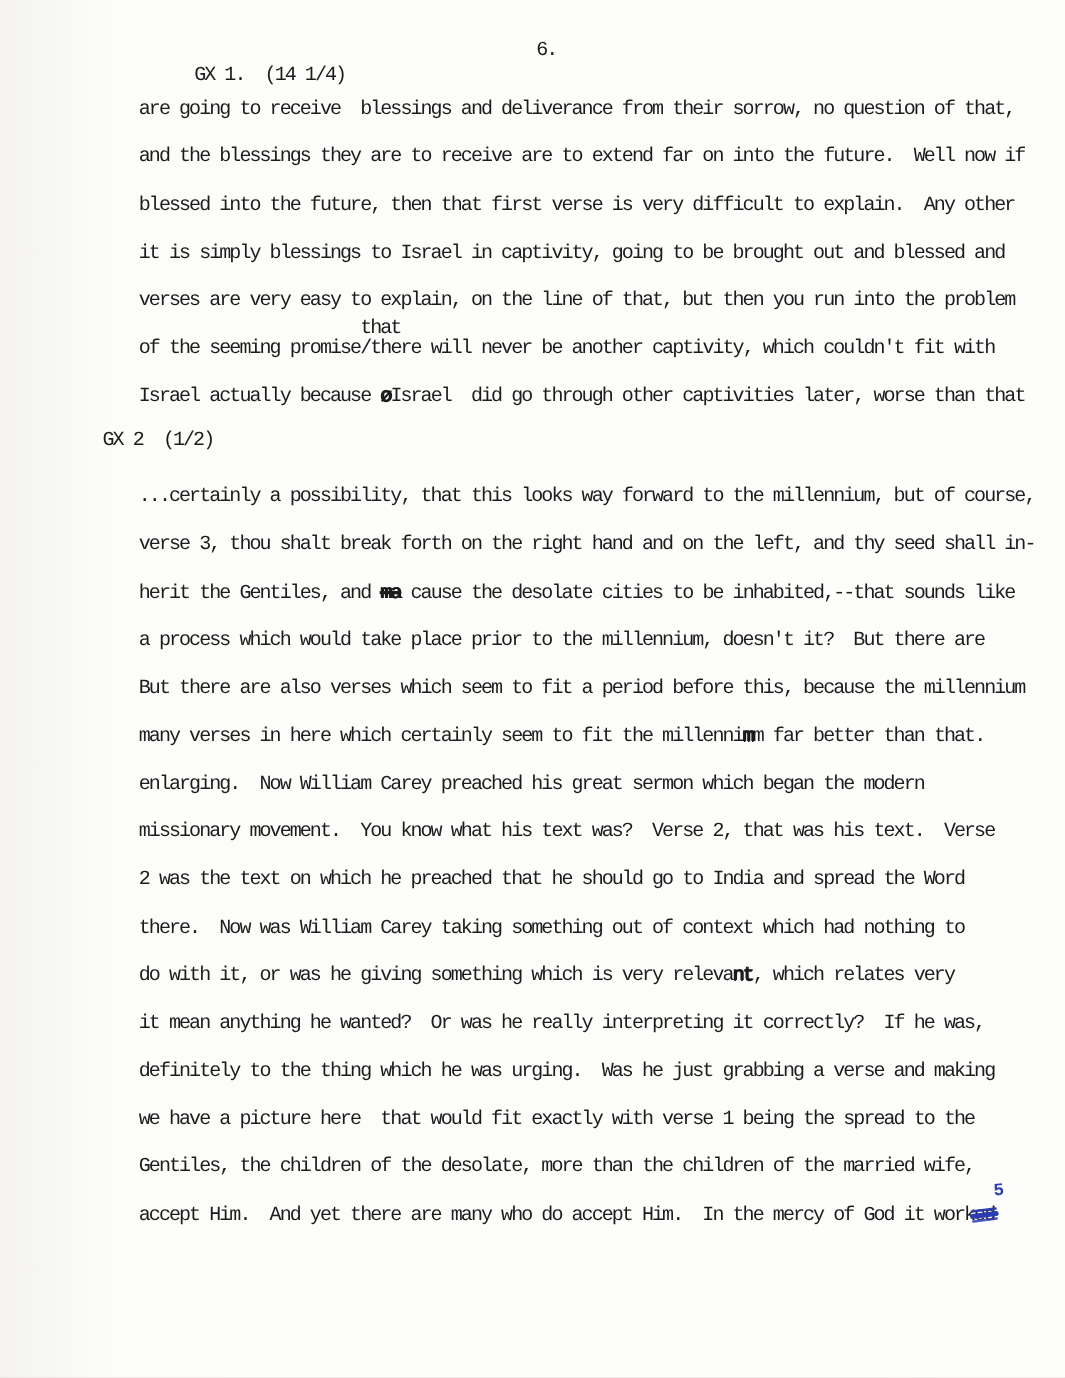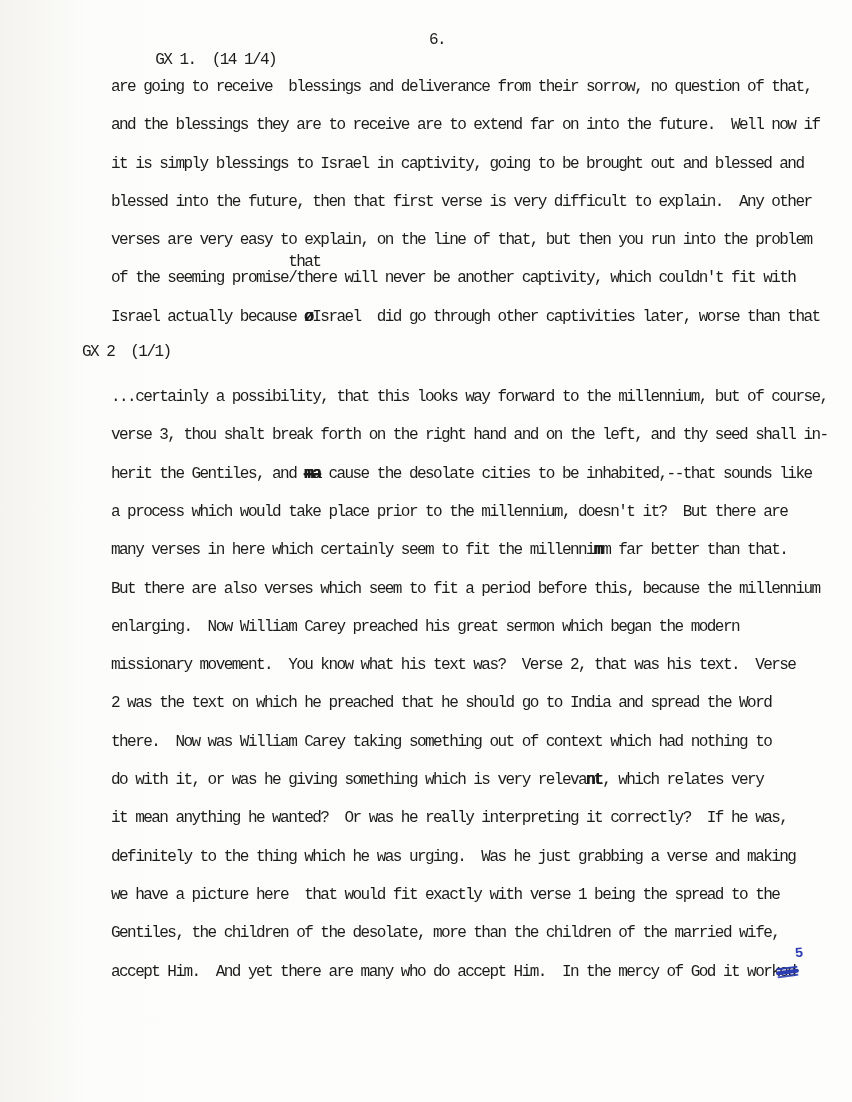--- a/index.html
+++ b/index.html
@@ -102,36 +102,36 @@
   <div class="content">
 
     <div class="doc-header">
       <span>GX 1.  (14 1/4)</span>
       <span class="pagenum">6.</span>
     </div>
 
     <div class="para para1">
       <div class="tline">are going to receive  blessings and deliverance from their sorrow, no question of that,</div>
       <div class="tline">and the blessings they are to receive are to extend far on into the future.  Well now if</div>
+      <div class="tline">blessed into the future, then that first verse is very difficult to explain.  Any other</div>
       <div class="tline">it is simply blessings to Israel in captivity, going to be brought out and blessed and</div>
-      <div class="tline">blessed into the future, then that first verse is very difficult to explain.  Any other</div>
       <div class="tline">verses are very easy to explain, on the line of that, but then you run into the problem</div>
       <div class="tline"><span>of the seeming promise</span><span class="rel"><span class="insert-above">that</span><span>/</span></span><span>there will never be another captivity, which couldn't fit with</span></div>
       <div class="tline"><span>Israel actually because </span><span class="dark">ø</span><span>Israel  did go through other captivities later, worse than that</span></div>
     </div>
 
-    <div class="heading2">GX 2  (1/1)</div>
+    <div class="heading2">GX 2  (1/2)</div>
 
     <div class="para para2">
       <div class="tline">...certainly a possibility, that this looks way forward to the millennium, but of course,</div>
       <div class="tline">verse 3, thou shalt break forth on the right hand and on the left, and thy seed shall in-</div>
       <div class="tline"><span>herit the Gentiles, and </span><span class="struck dark">ma</span><span> cause the desolate cities to be inhabited,--that sounds like</span></div>
       <div class="tline">a process which would take place prior to the millennium, doesn't it?  But there are</div>
+      <div class="tline">But there are also verses which seem to fit a period before this, because the millennium</div>
       <div class="tline"><span>many verses in here which certainly seem to fit the millenni</span><span class="dark">m</span><span>m far better than that.</span></div>
-      <div class="tline">But there are also verses which seem to fit a period before this, because the millennium</div>
       <div class="tline">enlarging.  Now William Carey preached his great sermon which began the modern</div>
       <div class="tline">missionary movement.  You know what his text was?  Verse 2, that was his text.  Verse</div>
       <div class="tline">2 was the text on which he preached that he should go to India and spread the Word</div>
       <div class="tline">there.  Now was William Carey taking something out of context which had nothing to</div>
       <div class="tline"><span>do with it, or was he giving something which is very releva</span><span class="dark">nt</span><span>, which relates very</span></div>
       <div class="tline">it mean anything he wanted?  Or was he really interpreting it correctly?  If he was,</div>
       <div class="tline">definitely to the thing which he was urging.  Was he just grabbing a verse and making</div>
       <div class="tline">we have a picture here  that would fit exactly with verse 1 being the spread to the</div>
       <div class="tline">Gentiles, the children of the desolate, more than the children of the married wife,</div>
       <div class="tline"><span>accept Him.  And yet there are many who do accept Him.  In the mercy of God it work</span><span class="rel"><span class="blue-note">5</span><span class="scribbled">ed</span></span></div>

